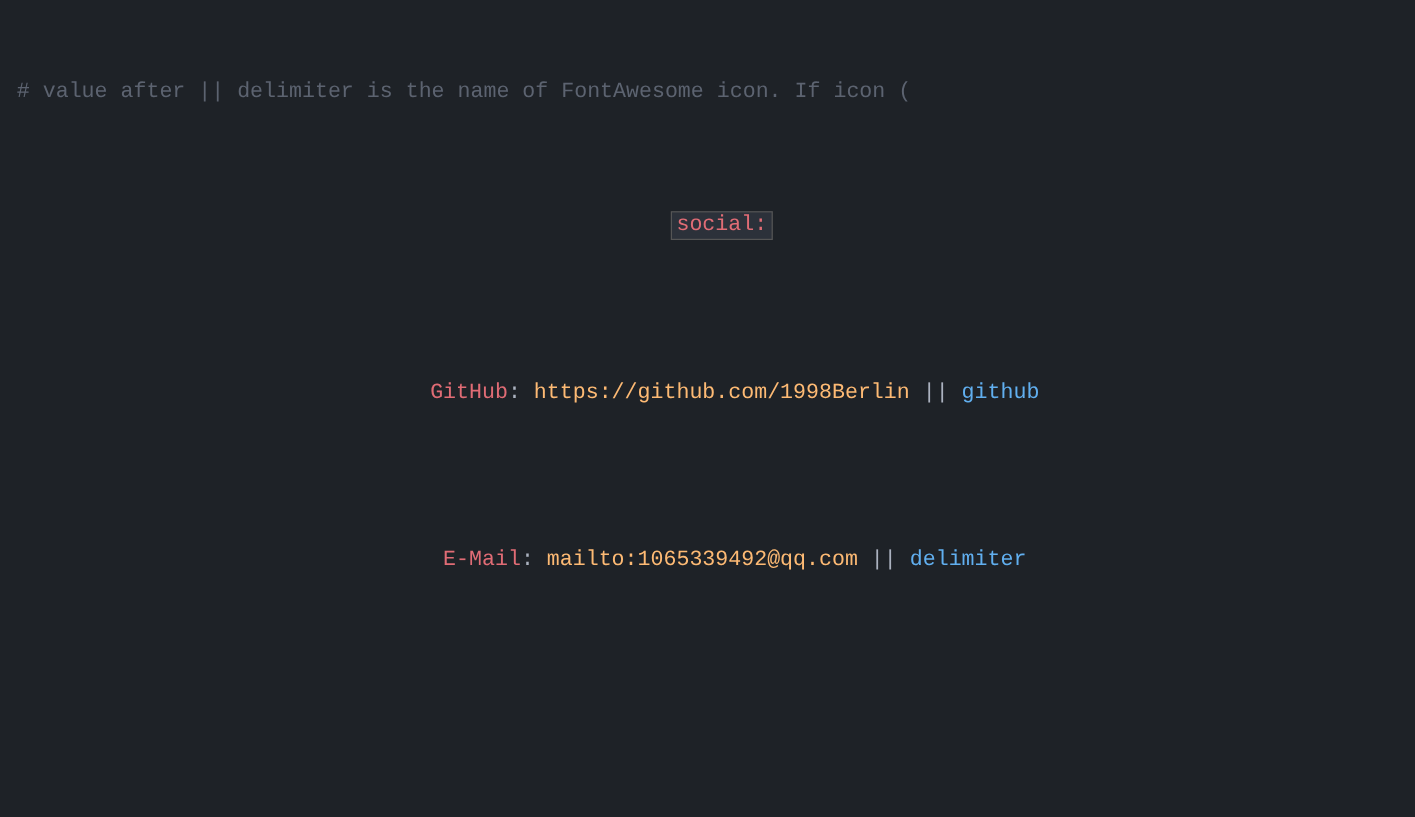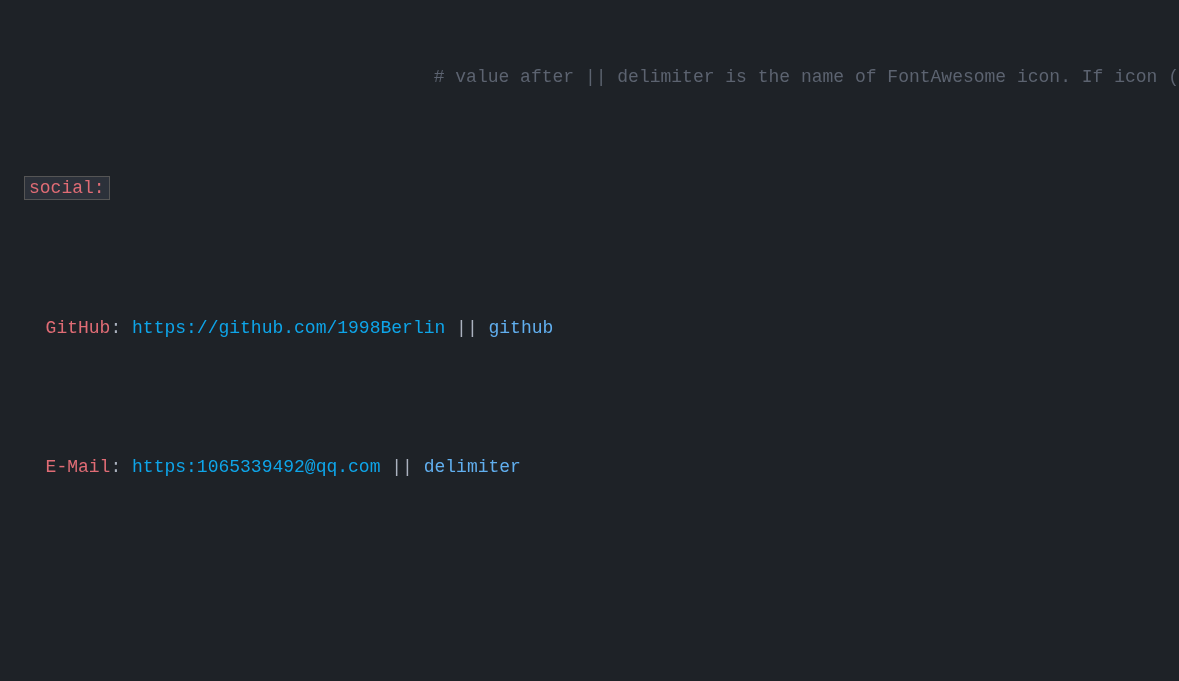--- a/index.html
+++ b/index.html
@@ -22,20 +22,21 @@
 
     .code-block {
       padding: 8px 0 8px 0;
       white-space: pre;
     }
 
     .line {
       display: block;
       padding-left: 24px;
       white-space: pre;
+      text-align: center;
     }
 
     .key-red {
       color: #e06c75;
     }
 
     .colon {
       color: #abb2bf;
     }
 
@@ -44,25 +45,24 @@
       border: 1px solid #555;
       padding: 1px 4px;
       color: #e06c75;
     }
 
     .top-comment {
       color: #5c6370;
       padding-left: 14px;
       display: block;
       white-space: pre;
-      text-align: right;
     }
 
     .url-val {
-      color: #0ea5e9;
+      color: #fdba74;
     }
 
     .pipe-val {
       color: #abb2bf;
     }
 
     .icon-val {
       color: #61afef;
     }
   </style>
@@ -71,21 +71,21 @@
 
 <div class="code-block">
   <span class="top-comment"># value after || delimiter is the name of FontAwesome icon. If icon (</span>
 
   <span class="line"><span class="social-key-box">social:</span></span>
 
   
   <span class="line">  <span class="key-red">GitHub</span><span class="colon">: </span><span class="url-val">https://github.com/1998Berlin</span><span class="pipe-val"> || </span><span class="icon-val">github</span></span>
 
   
-  <span class="line">  <span class="key-red">E-Mail</span><span class="colon">: </span><span class="url-val">https:1065339492@qq.com</span><span class="pipe-val"> || </span><span class="icon-val">delimiter</span></span>
+  <span class="line">  <span class="key-red">E-Mail</span><span class="colon">: </span><span class="url-val">mailto:1065339492@qq.com</span><span class="pipe-val"> || </span><span class="icon-val">delimiter</span></span>
 
   
 
   
   
   
   
   
   
   

